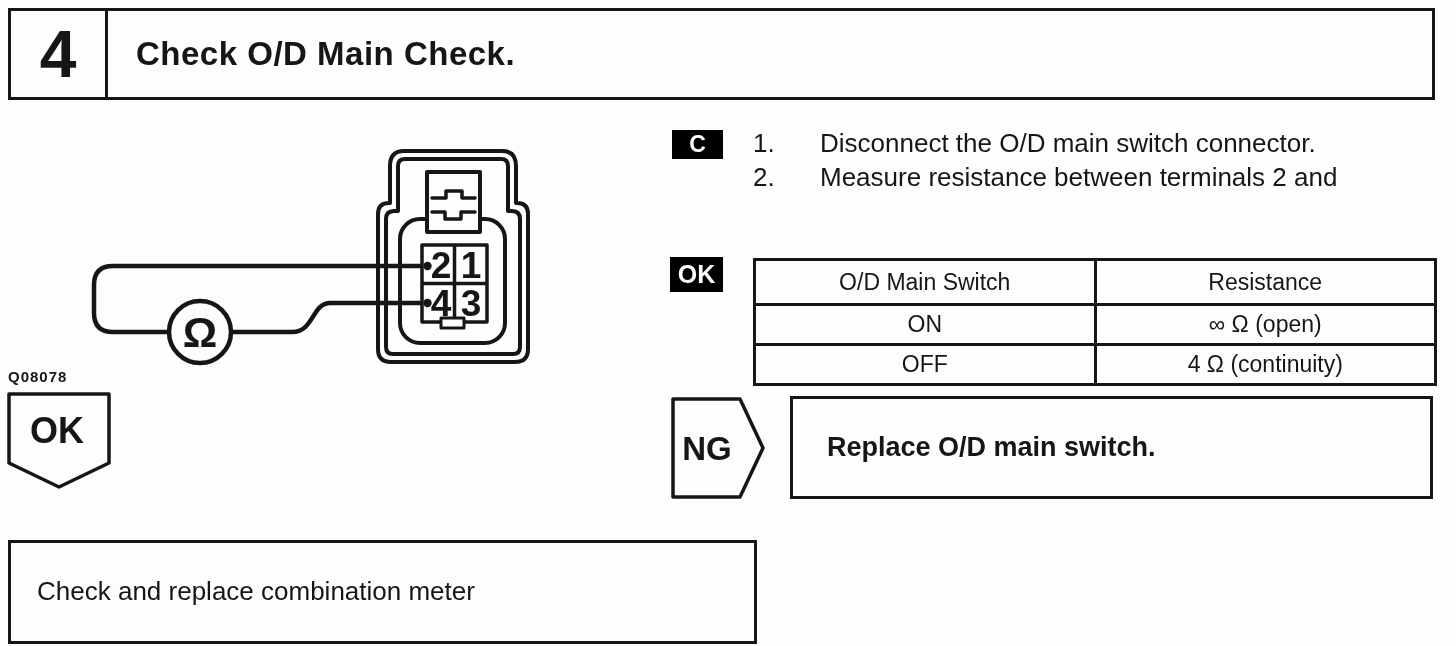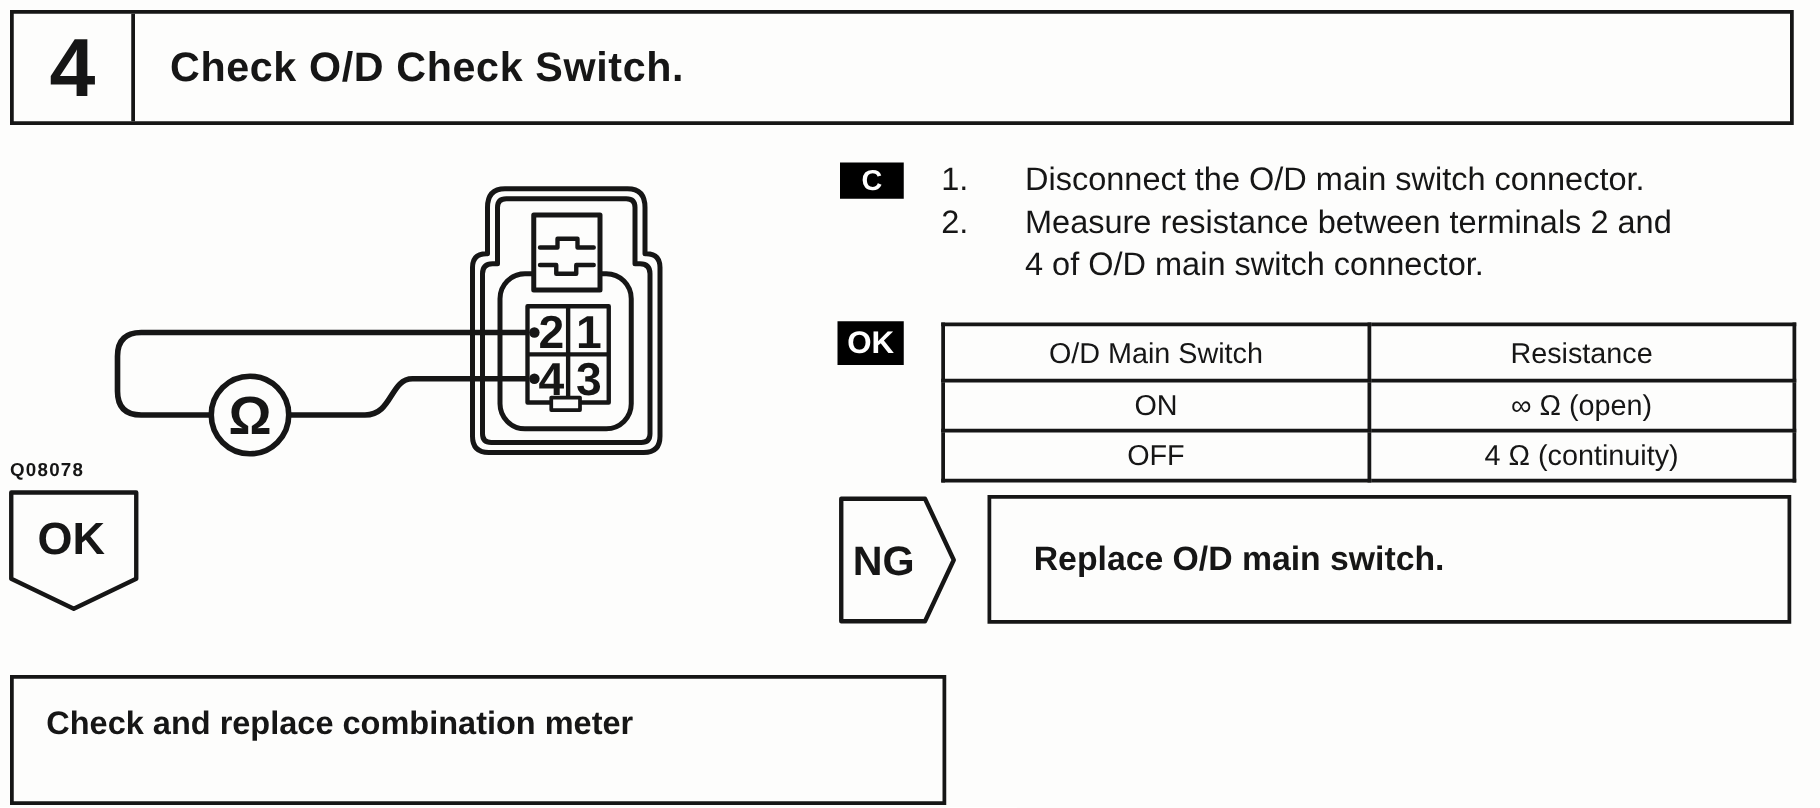--- a/index.html
+++ b/index.html
@@ -45,32 +45,32 @@
   .result-table td { border: 3px solid #161616; text-align: center; vertical-align: middle;
                      font-size: 23px; background: #fdfdfc; }
   .result-table tr.hdr td { height: 45px; }
   .result-table tr.data td { height: 40px; }
 
   
   .ng-box { position: absolute; left: 790px; top: 396px; width: 643px; height: 103px;
             display: flex; align-items: center; padding-left: 34px;
             font-size: 27px; font-weight: bold; }
   .bottom-box { position: absolute; left: 8px; top: 540px; width: 749px; height: 104px;
-                padding: 20px 0 0 26px; font-size: 26px; font-weight: bold; }
+                padding: 33px 0 0 26px; font-size: 26px; font-weight: normal; }
 
   svg text { font-family: "Liberation Sans", sans-serif; }
 </style>
 </head>
 <body>
 
 <div class="page">
 
   <div class="header bordered">
     <div class="step-cell">4</div>
-    <div class="title-cell">Check O/D Check Switch.</div>
+    <div class="title-cell">Check O/D Main Check.</div>
   </div>
 
   <svg class="diagram-svg" width="600" height="285" viewBox="60 120 600 285">
     <g stroke="#161616" fill="none" stroke-width="4" stroke-linejoin="round" stroke-linecap="round">
       <path fill="#fdfdfc" d="M 378 349 L 378 214 Q 378 203 389 203 L 390 203 L 390 166 Q 390 151 404 151 L 502 151 Q 516 151 516 166 L 516 203 L 517 203 Q 528 203 528 214 L 528 349 Q 528 362 515 362 L 391 362 Q 378 362 378 349 Z"></path>
       <path d="M 386 347 L 386 219 Q 386 211 394 211 L 398 211 L 398 166 Q 398 159 405 159 L 501 159 Q 508 159 508 166 L 508 211 L 512 211 Q 520 211 520 219 L 520 347 Q 520 354 513 354 L 393 354 Q 386 354 386 347 Z"></path>
       <rect x="400" y="219" width="105" height="124" rx="20"></rect>
       <rect x="427" y="172" width="53" height="60" fill="#fdfdfc"></rect>
       <path stroke-width="3.5" d="M 432 198 L 446 198 L 446 191 L 462 191 L 462 198 L 475 198"></path>
       <path stroke-width="3.5" d="M 432 212 L 445 212 L 445 219 L 461 219 L 461 212 L 475 212"></path>
@@ -109,21 +109,20 @@
     <div class="instr-item">
       <div class="instr-num">1.</div>
       <div class="instr-text">
         <div>Disconnect the O/D main switch connector.</div>
       </div>
     </div>
     <div class="instr-item">
       <div class="instr-num">2.</div>
       <div class="instr-text">
         <div>Measure resistance between terminals 2 and</div>
-        <div>4 of O/D main switch connector.</div>
       </div>
     </div>
   </div>
 
   <div class="badge ok-badge">OK</div>
   <table class="result-table">
     <tbody>
       <tr class="hdr">
         <td>O/D Main Switch</td>
         <td>Resistance</td>

